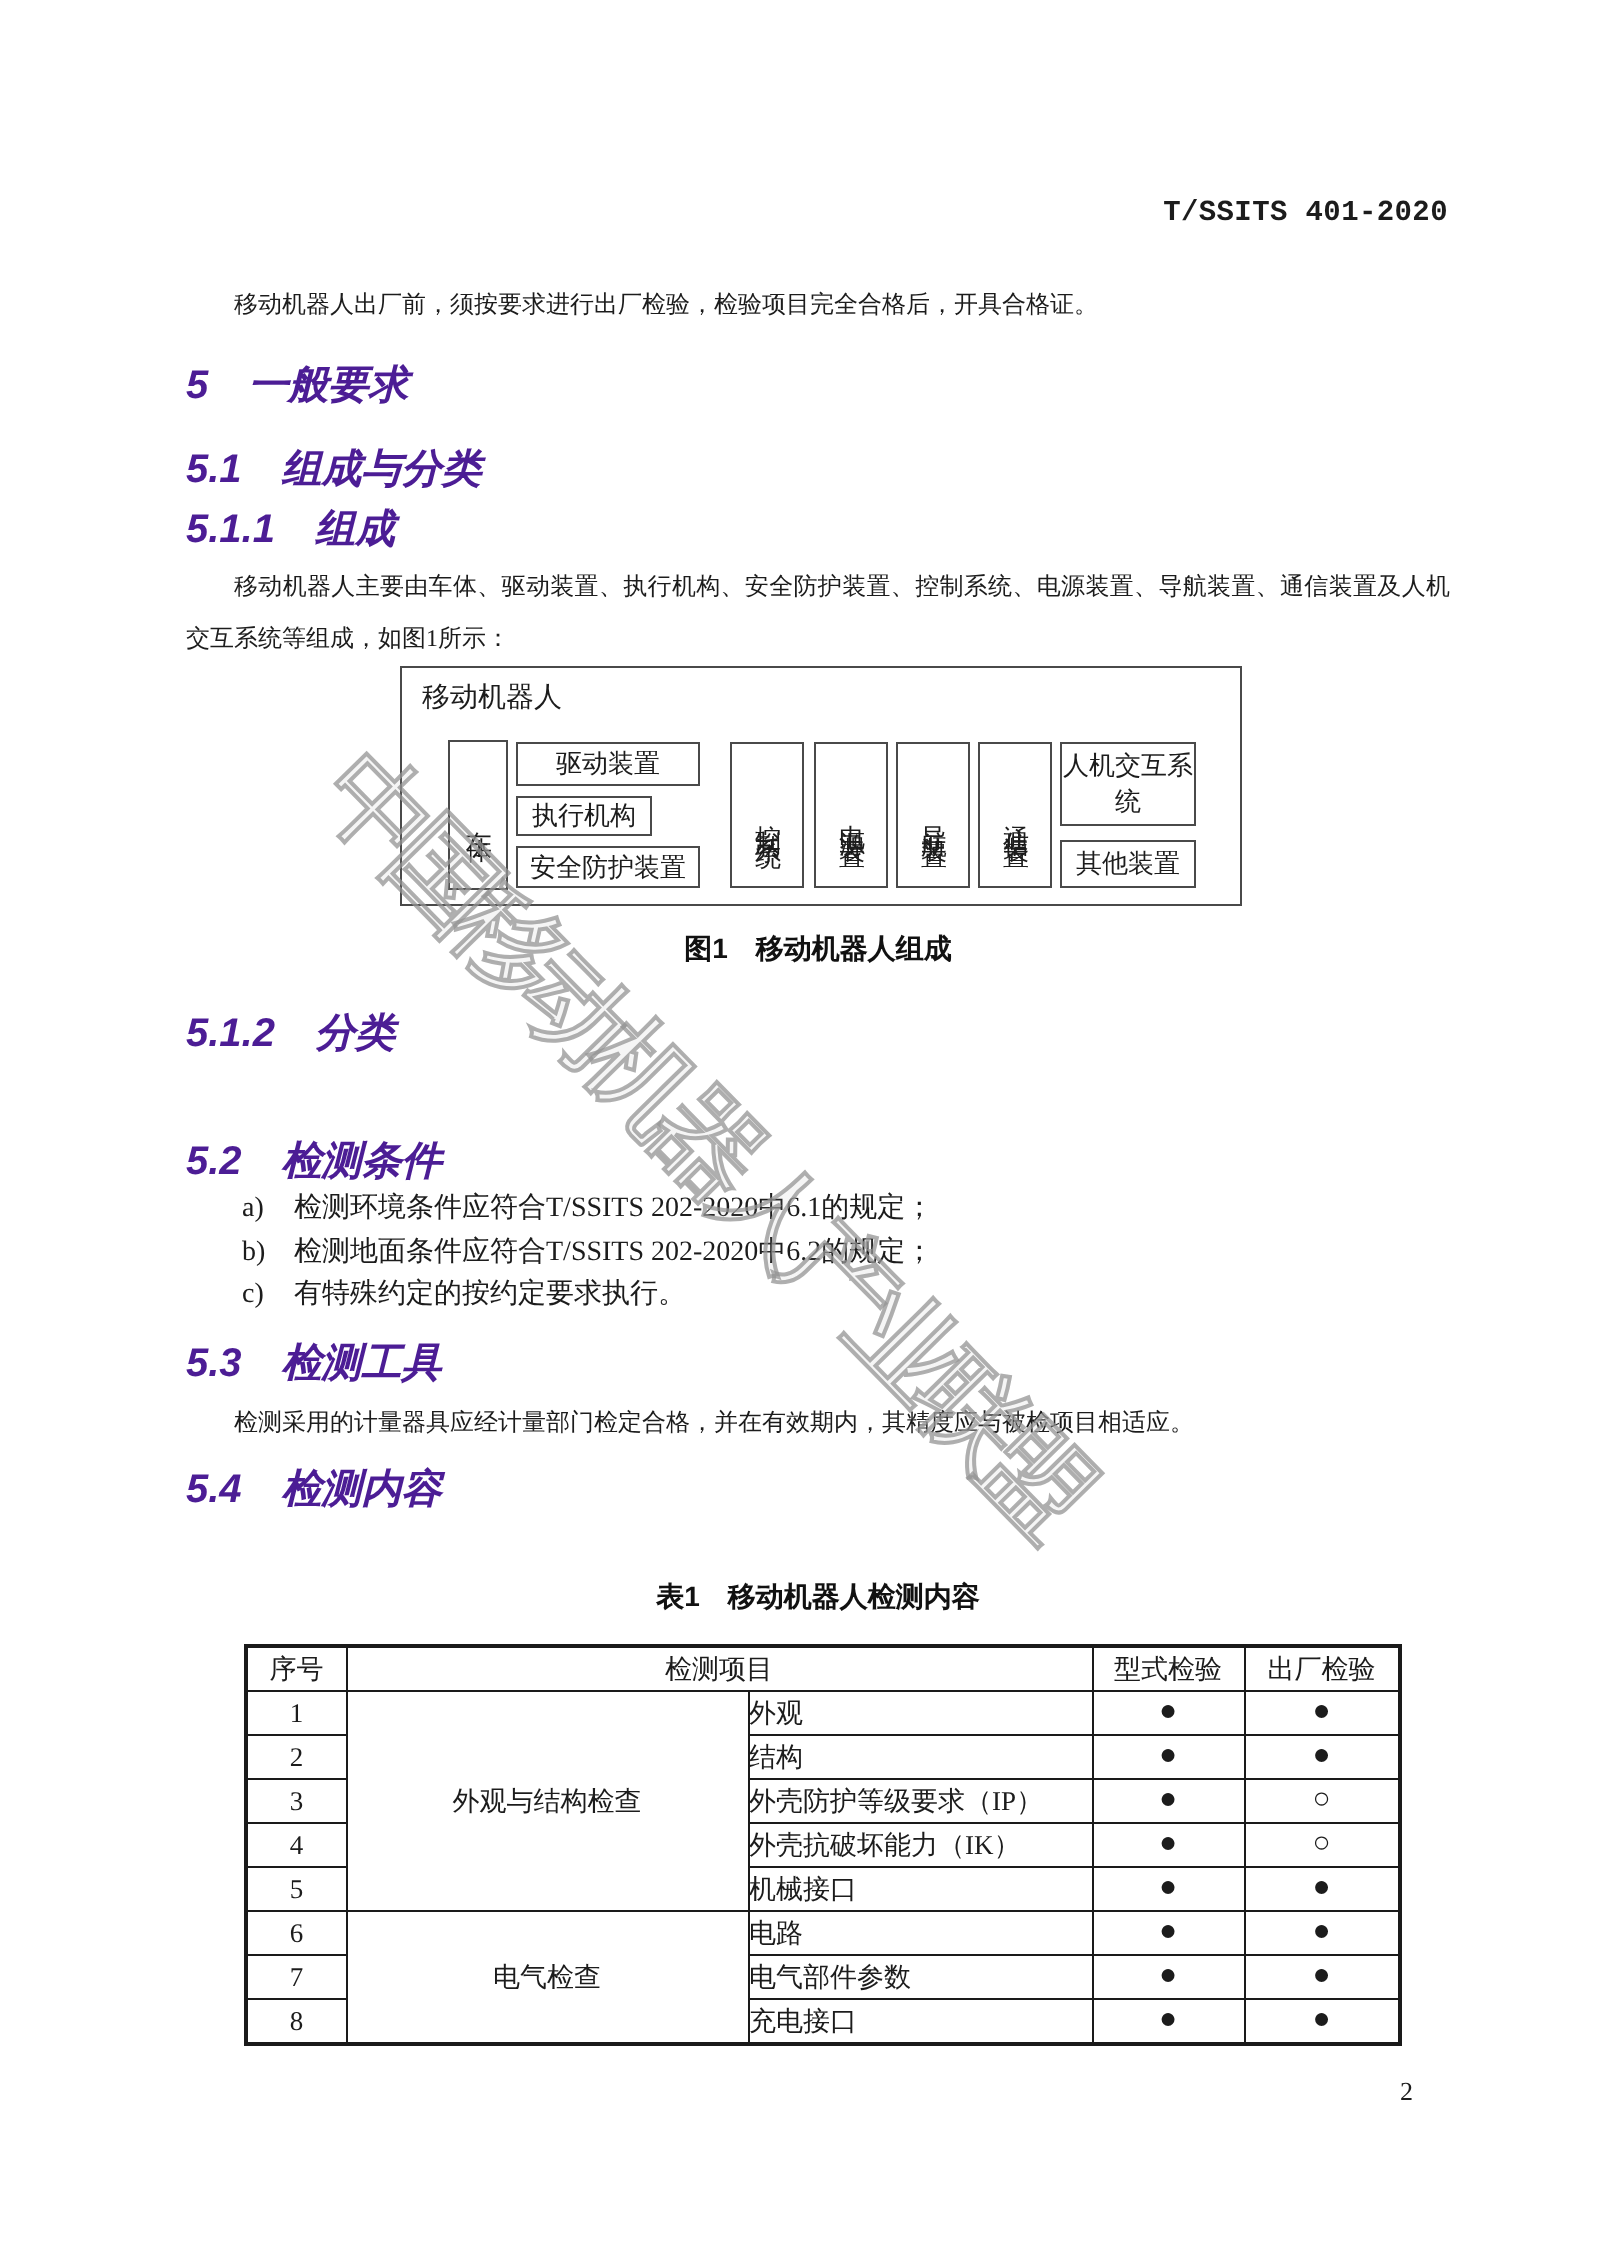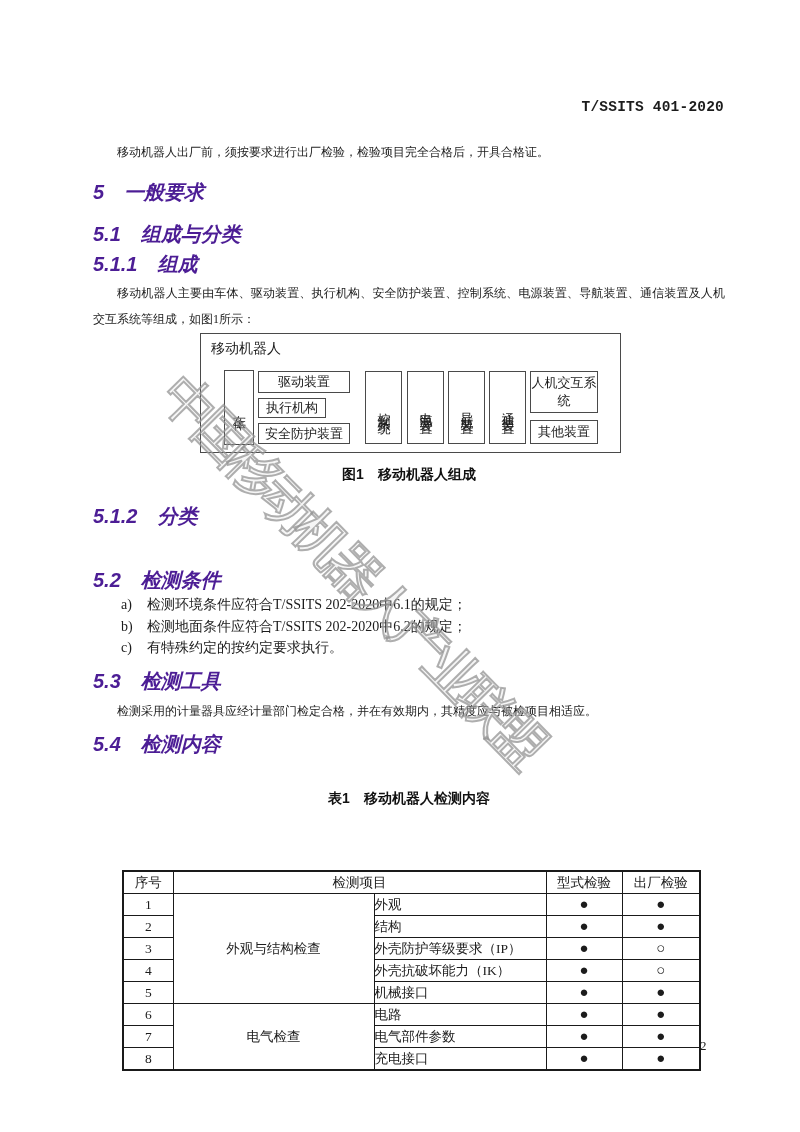--- a/index.html
+++ b/index.html
@@ -48,21 +48,21 @@
   
   .insp-table {
     position:absolute; left:122px; top:822px; width:577px;
     border-collapse:collapse; table-layout:fixed;
     font-size:13.5px; color:#1c1c1c;
   }
   .insp-table td {
     border:1px solid #1a1a1a; height:21px; padding:0 2px;
     text-align:center; vertical-align:middle; overflow:hidden; white-space:nowrap;
   }
-  .insp-table { border:2px solid #1a1a1a;margin-top:48px; }
+  .insp-table { border:2px solid #1a1a1a; }
   .insp-table td.item-cell { text-align:left; padding-left:0; }
   .insp-table td.mark-cell { font-size:15px; line-height:1; }
 
   .page-num { left:700px; top:1038px; font-size:13px; }
 
   
   .watermark {
     left:196px; top:360px; z-index:6; pointer-events:none;
     font-size:54px; letter-spacing:-7px; white-space:nowrap;
     transform:rotate(45.5deg); transform-origin:0 0;

